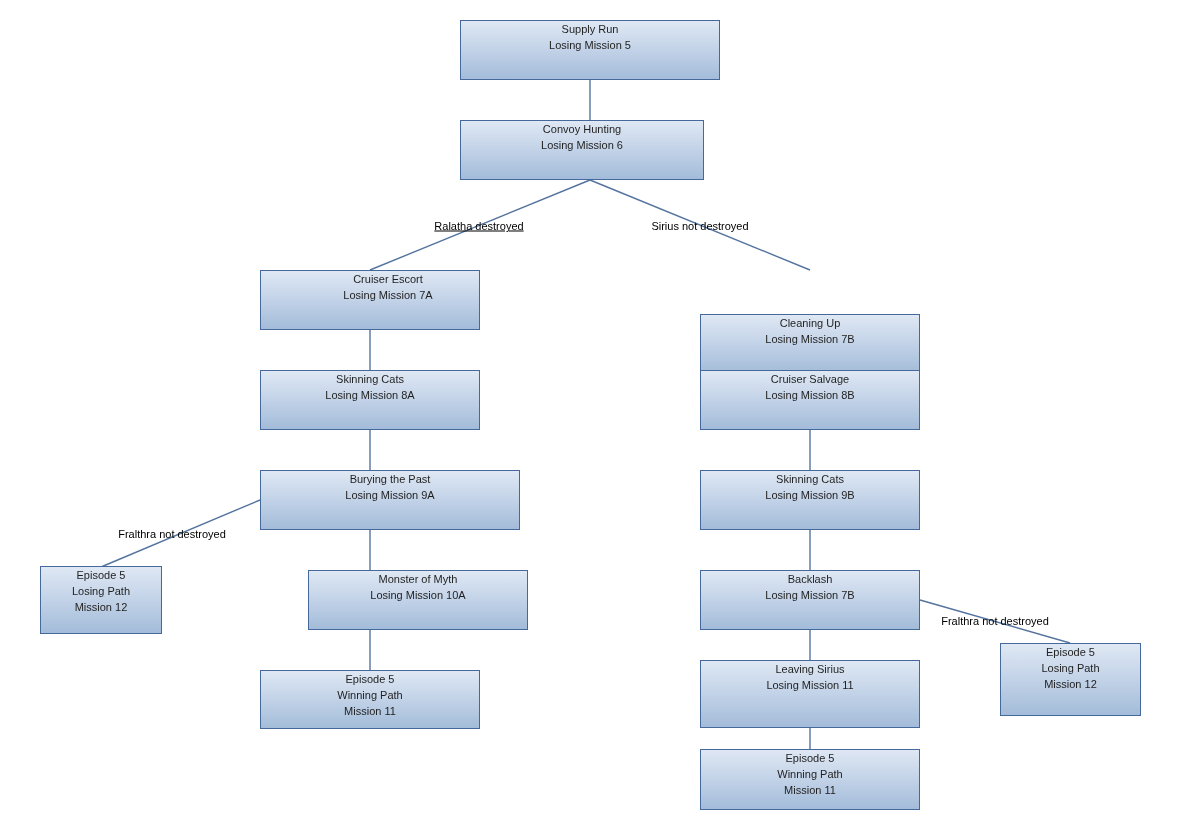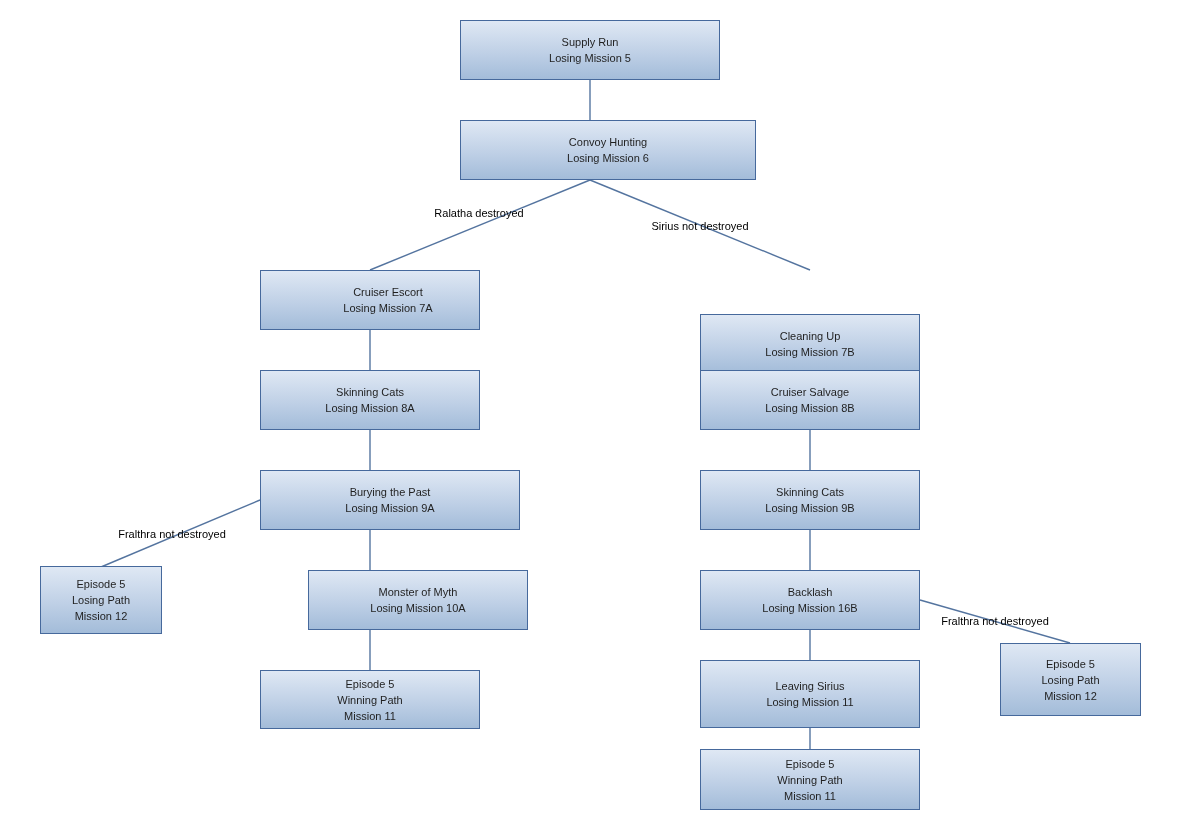--- a/index.html
+++ b/index.html
@@ -18,21 +18,21 @@
   }
   .node {
     position: absolute;
     box-sizing: border-box;
     border: 1.5px solid var(--border-color, #46699c);
     background: linear-gradient(180deg,
       var(--fill-top, #dfe8f4) 0%,
       var(--fill-mid, #bfd0e6) 55%,
       var(--fill-bottom, #a3bcd9) 100%);
     display: flex;
-    align-items: center;
+    align-items: flex-start;
     justify-content: center;
     text-align: center;
   }
   .node .node-text {
     font-size: 11px;
     line-height: 16px;
     color: var(--text-color, #1f1f1f);
     white-space: pre-line;
   }
   .edge-label {
@@ -62,21 +62,21 @@
       <line x1="810" y1="530" x2="810" y2="570" stroke="#54749f" stroke-width="1.4"></line>
       <line x1="810" y1="630" x2="810" y2="660" stroke="#54749f" stroke-width="1.4"></line>
       <line x1="810" y1="720" x2="810" y2="749" stroke="#54749f" stroke-width="1.4"></line>
       <line x1="920" y1="600" x2="1070" y2="643" stroke="#54749f" stroke-width="1.4"></line>
     </svg>
   <div id="nodes">
       <div class="node" style="left: 460px; top: 20px; width: 260px; height: 60px;">
         <span class="node-text">Supply Run
 Losing Mission 5</span>
       </div>
-      <div class="node" style="left: 460px; top: 120px; width: 296px; height: 60px;">
+      <div class="node" style="left: 460px; top: 120px; width: 244px; height: 60px;">
         <span class="node-text">Convoy Hunting
 Losing Mission 6</span>
       </div>
       <div class="node" style="left: 260px; top: 270px; width: 220px; height: 60px; padding-left: 36px;">
         <span class="node-text">Cruiser Escort
 Losing Mission 7A</span>
       </div>
       <div class="node" style="left: 260px; top: 370px; width: 220px; height: 60px;">
         <span class="node-text">Skinning Cats
 Losing Mission 8A</span>
@@ -106,36 +106,36 @@
       <div class="node" style="left: 700px; top: 370px; width: 220px; height: 60px;">
         <span class="node-text">Cruiser Salvage
 Losing Mission 8B</span>
       </div>
       <div class="node" style="left: 700px; top: 470px; width: 220px; height: 60px;">
         <span class="node-text">Skinning Cats
 Losing Mission 9B</span>
       </div>
       <div class="node" style="left: 700px; top: 570px; width: 220px; height: 60px;">
         <span class="node-text">Backlash
-Losing Mission 16B</span>
+Losing Mission 7B</span>
       </div>
       <div class="node" style="left: 700px; top: 660px; width: 220px; height: 68px;">
         <span class="node-text">Leaving Sirius
 Losing Mission 11</span>
       </div>
       <div class="node" style="left: 700px; top: 749px; width: 220px; height: 61px;">
         <span class="node-text">Episode 5
 Winning Path
 Mission 11</span>
       </div>
       <div class="node" style="left: 1000px; top: 643px; width: 141px; height: 73px;">
         <span class="node-text">Episode 5
 Losing Path
 Mission 12</span>
       </div>
     </div>
   <div id="labels">
-      <div class="edge-label" style="left: 479px; top: 213px;">Ralatha destroyed</div>
+      <div class="edge-label" style="left: 479px; top: 226px; text-decoration: underline;">Ralatha destroyed</div>
       <div class="edge-label" style="left: 700px; top: 226px;">Sirius not destroyed</div>
       <div class="edge-label" style="left: 172px; top: 534px;">Fralthra not destroyed</div>
       <div class="edge-label" style="left: 995px; top: 621px;">Fralthra not destroyed</div>
     </div>
 </div>
 
 </body></html>

